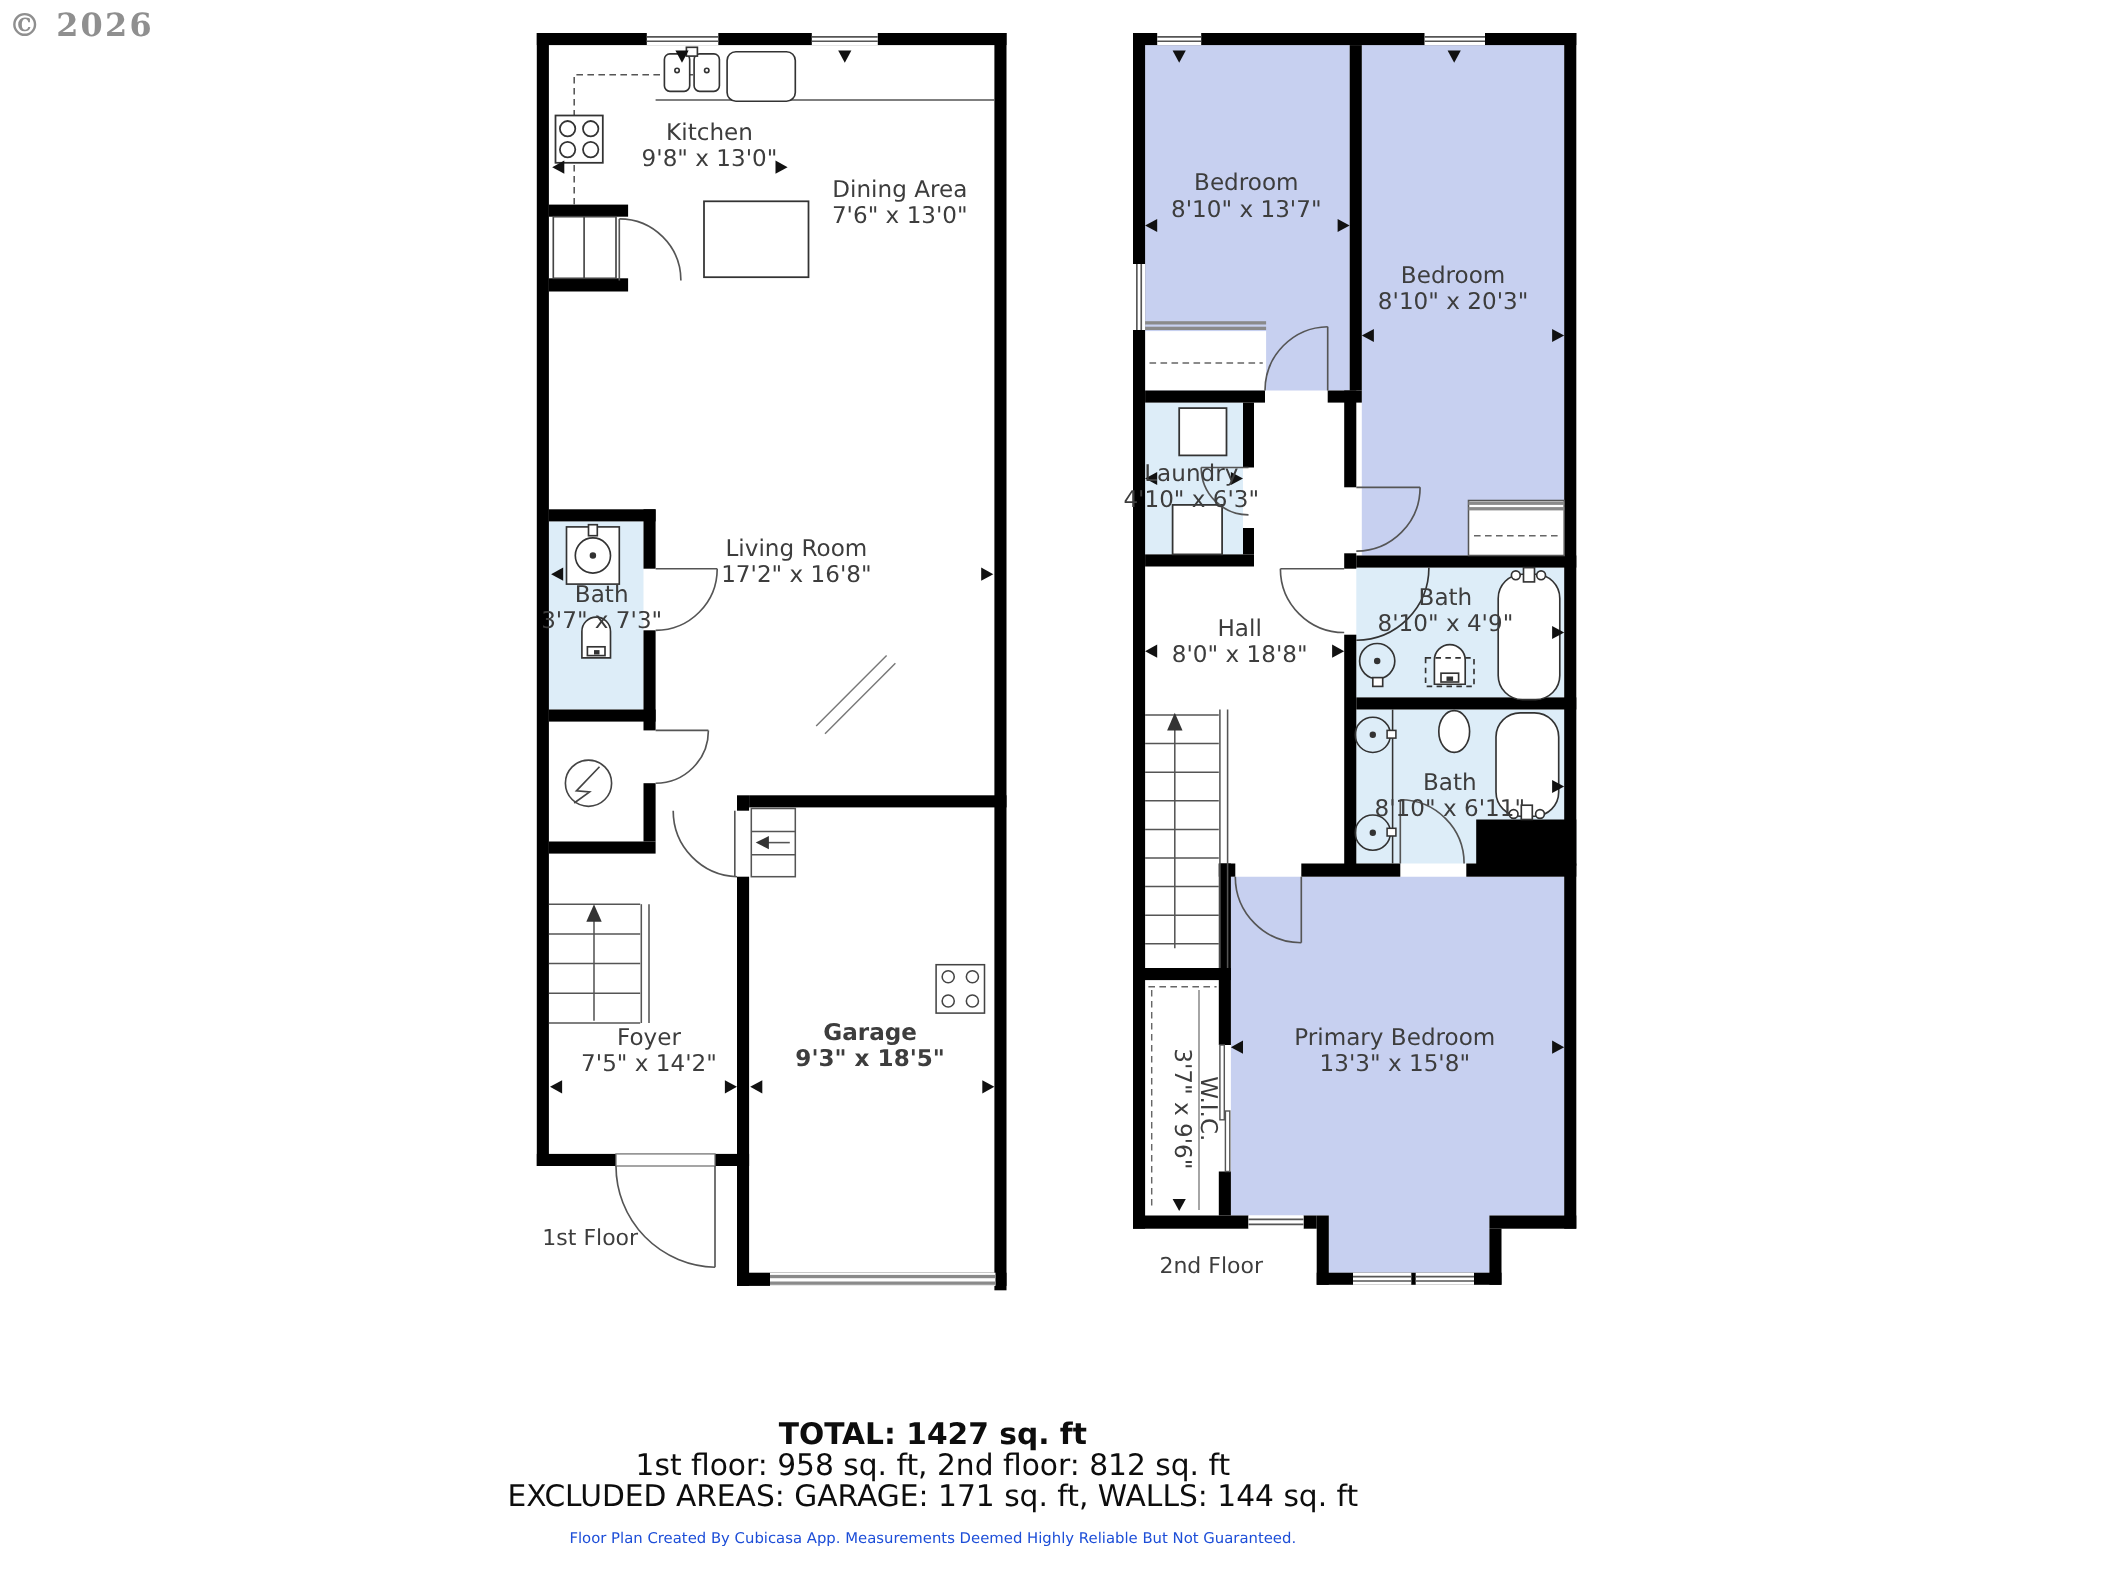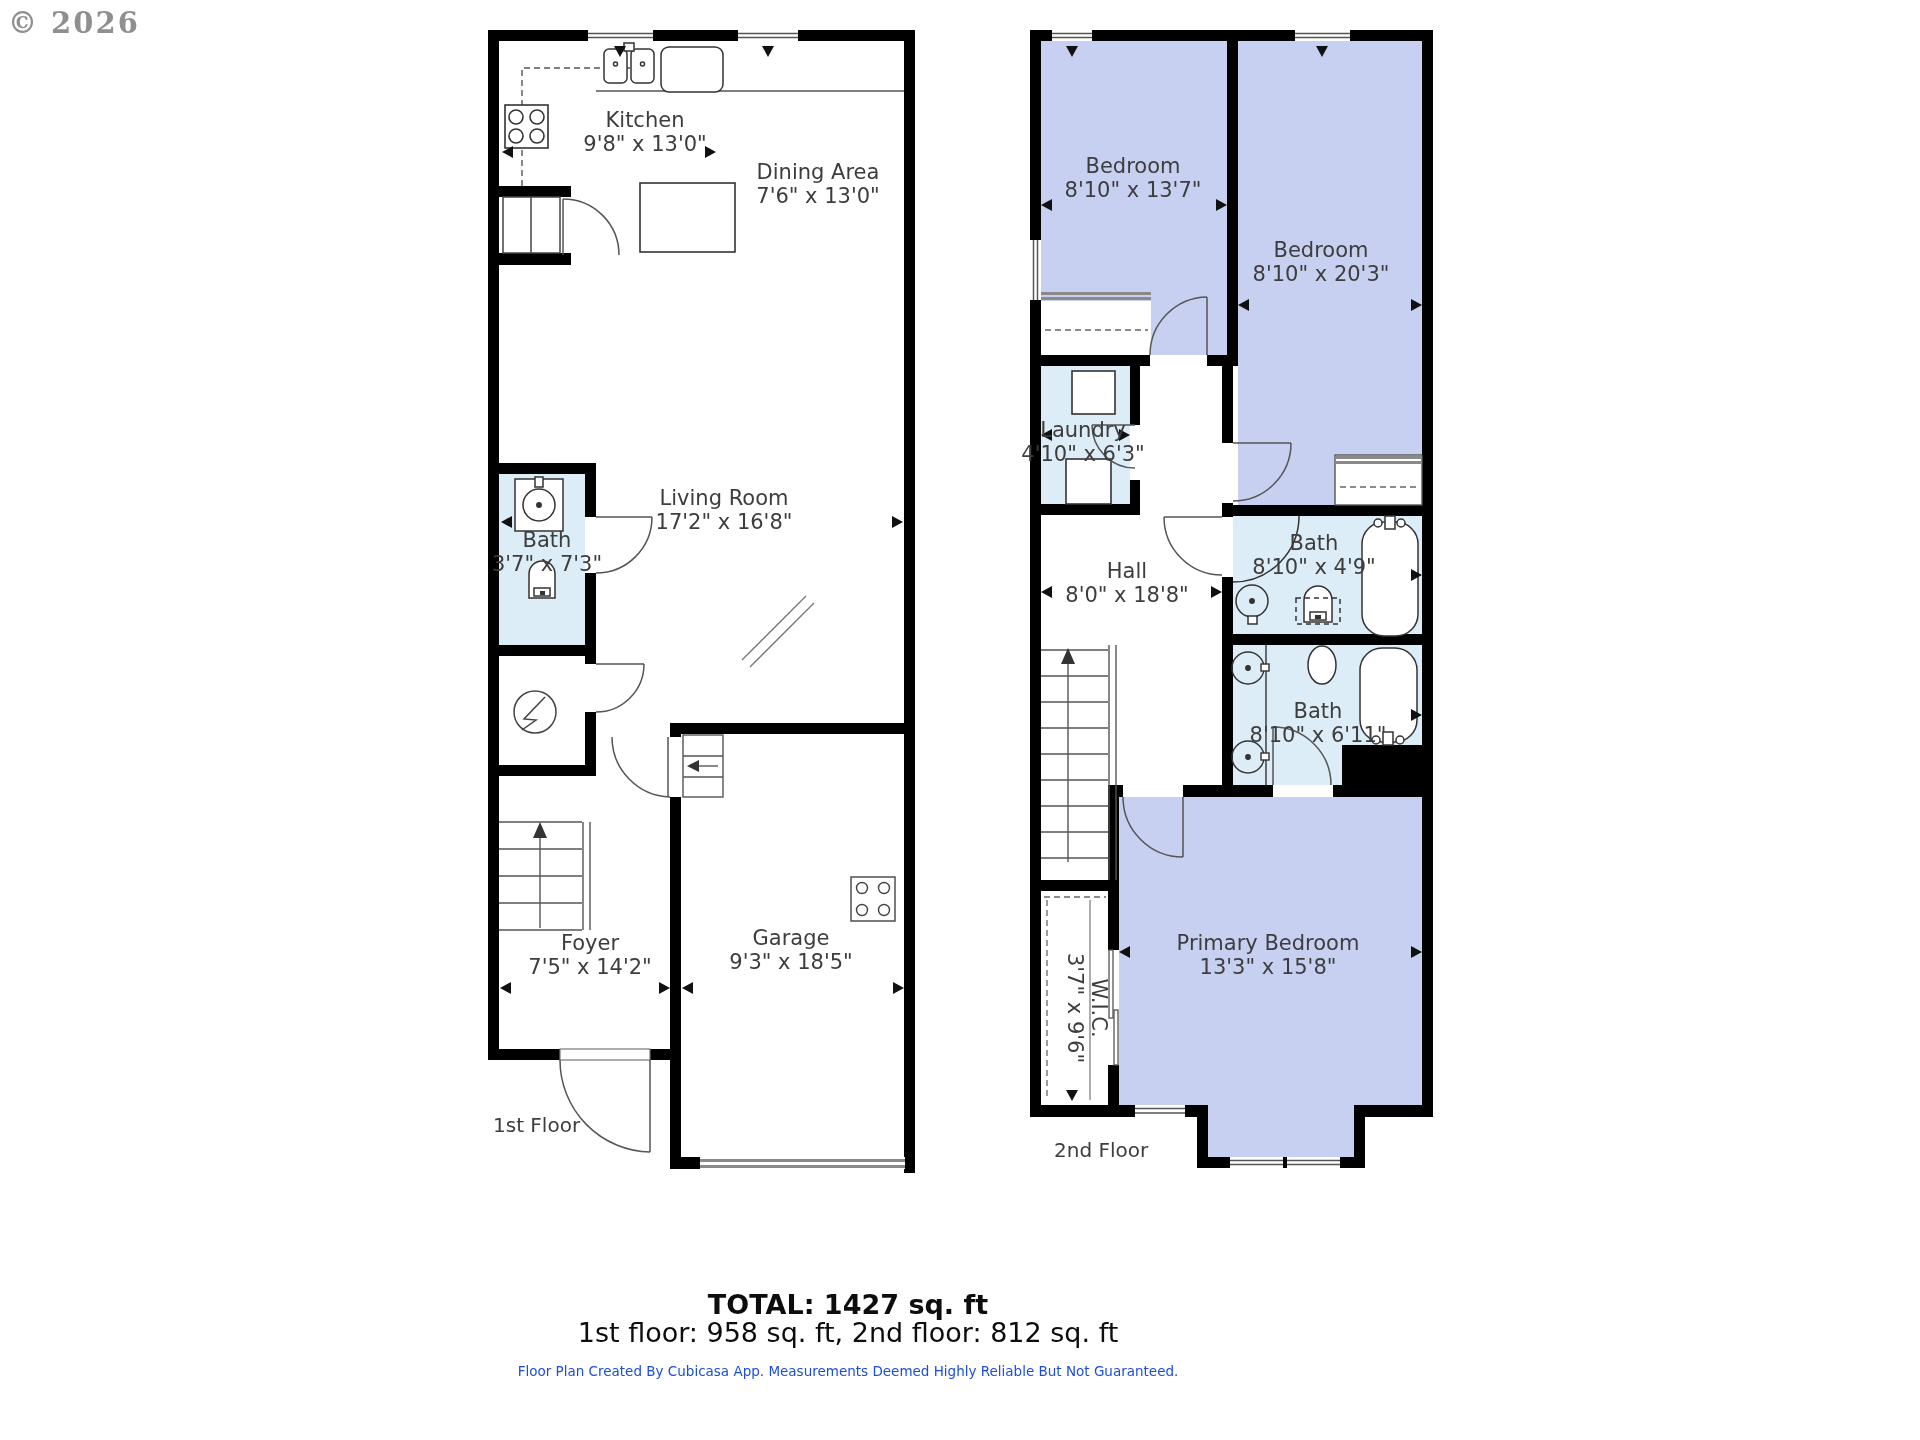--- a/index.html
+++ b/index.html
@@ -382,21 +382,21 @@
   <div>17'2" x 16'8"</div>
 </div>
 <div class="room-label" style="left:547px;top:528px;">
   <div>Bath</div>
   <div>3'7" x 7'3"</div>
 </div>
 <div class="room-label" style="left:590px;top:931px;">
   <div>Foyer</div>
   <div>7'5" x 14'2"</div>
 </div>
-<div class="room-label" style="left:791px;top:926px;">
+<div class="room-label" style="left:791px;top:926px;font-weight:bold;">
   <div>Garage</div>
   <div>9'3" x 18'5"</div>
 </div>
 
 <div class="room-label" style="left:1133px;top:154px;">
   <div>Bedroom</div>
   <div>8'10" x 13'7"</div>
 </div>
 <div class="room-label" style="left:1321px;top:238px;">
   <div>Bedroom</div>
@@ -426,16 +426,17 @@
   <div>W.I.C.</div>
   <div>3'7" x 9'6"</div>
 </div>
 
 <div class="floor-label" style="left:493px;top:1113px;">1st Floor</div>
 <div class="floor-label" style="left:1018px;top:1138px;margin-left:36px;">2nd Floor</div>
 
 <div class="summary">
   <div class="l1">TOTAL: 1427 sq. ft</div>
   <div class="l2">1st floor: 958 sq. ft, 2nd floor: 812 sq. ft</div>
+  <div class="l3">EXCLUDED AREAS: GARAGE: 171 sq. ft, WALLS: 144 sq. ft</div>
   <div class="disc">Floor Plan Created By Cubicasa App. Measurements Deemed Highly Reliable But Not Guaranteed.</div>
 </div>
 
 </div>
 
 </body></html>

